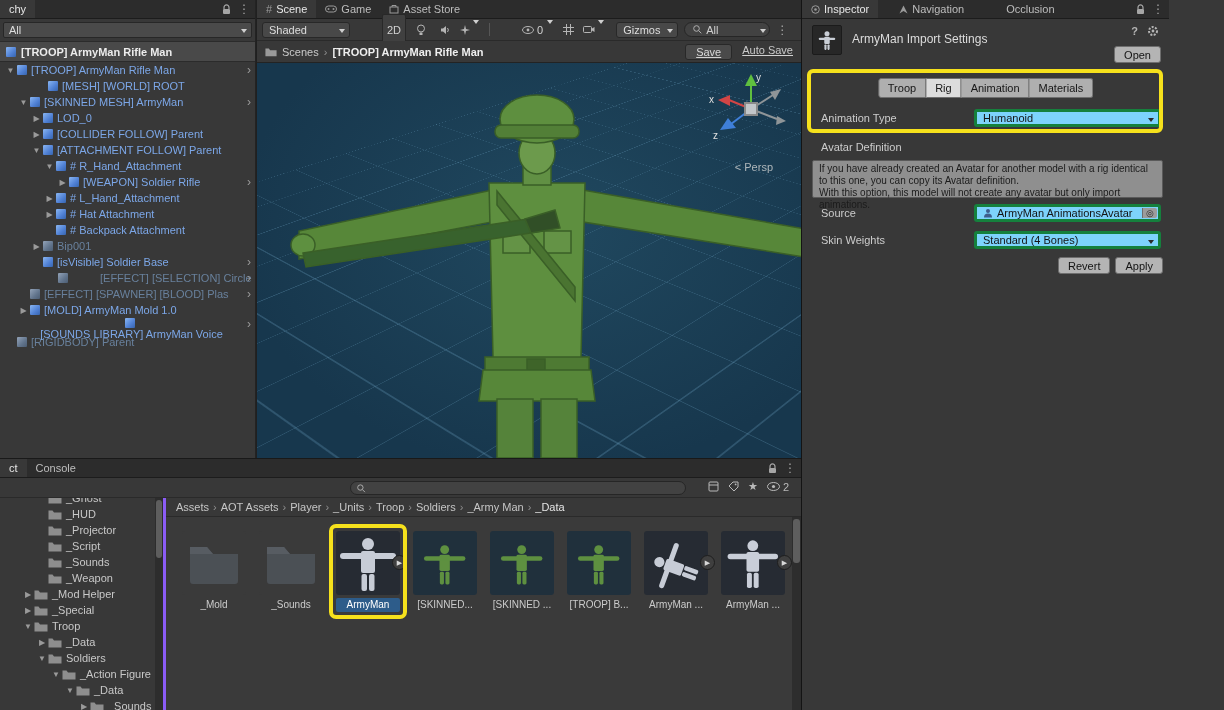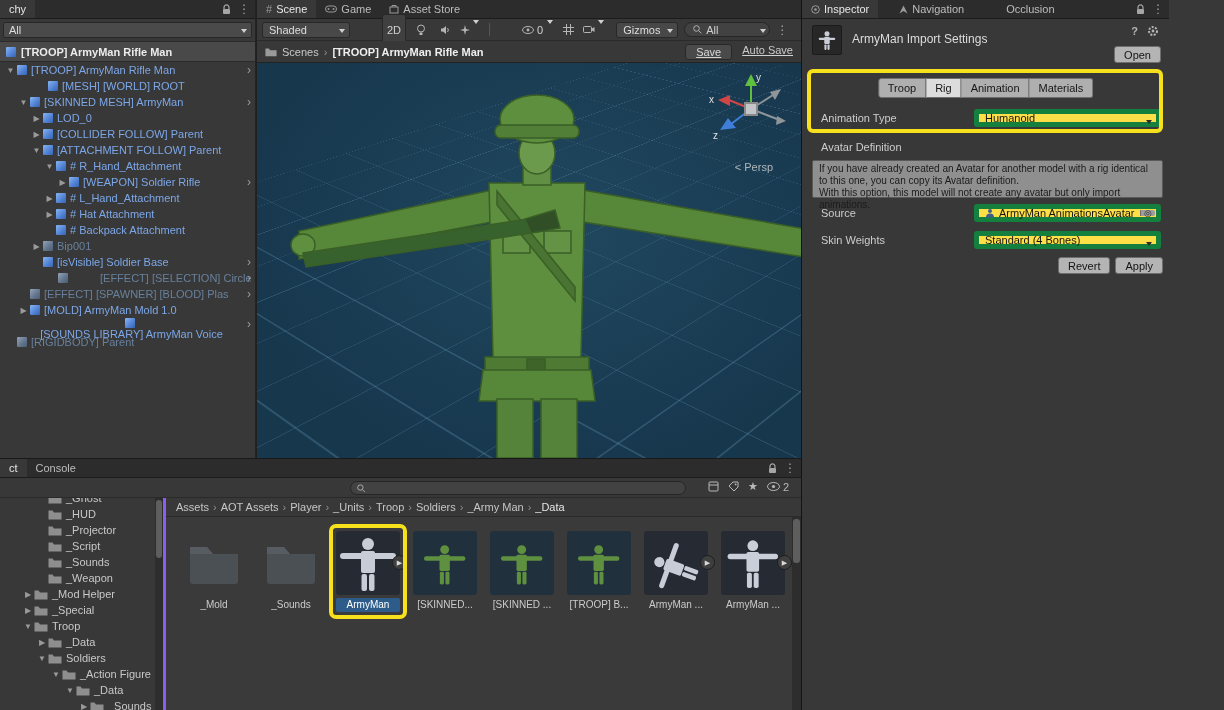--- a/index.html
+++ b/index.html
@@ -68,21 +68,21 @@
   .alabel{margin-top:3px;font-size:10px;color:#CBCBCB;text-align:center;height:14px;line-height:14px;overflow:hidden;white-space:nowrap;border-radius:2px;}
   .alabel.selected{background:#2D5C8A;color:#FFF;}
   .badge{position:absolute;right:-7px;top:24px;width:15px;height:15px;border-radius:50%;background:#3F3F3F;border:1px solid #1E1E1E;color:#D8D8D8;font-size:7px;display:flex;align-items:center;justify-content:center;z-index:2;}
   .hl-ring{position:absolute;left:-7px;top:-7px;right:-7px;bottom:-7px;border:4px solid #F6E11C;border-radius:7px;pointer-events:none;z-index:3;}
   
   #inspector{left:801px;top:0;width:368px;height:710px;border-left:1px solid #141414;}
   .insp-header{position:absolute;left:0;right:0;top:19px;height:46px;}
   .asset-icon{position:absolute;left:10px;top:6px;width:30px;height:30px;background:#272727;border:1px solid #1B1B1B;border-radius:2px;display:flex;align-items:center;justify-content:center;}
   .insp-title{position:absolute;left:50px;top:13px;font-size:12px;color:#DCDCDC;}
   .hdr-icons{position:absolute;right:10px;top:6px;display:flex;gap:9px;color:#B5B5B5;align-items:center;}
-  .ctrl{background:#fde047;border:5px solid #15803d;border-radius:3px;color:#141414;display:flex;align-items:center;height:18px;padding:0 16px 0 6px;position:relative;white-space:nowrap;}
+  .ctrl{background:#7dd3fc;border:3px solid #15803d;border-radius:3px;color:#141414;display:flex;align-items:center;height:18px;padding:0 16px 0 6px;position:relative;white-space:nowrap;}
   .btn-light{background:#B4B4B4;border:1px solid #6E6E6E;border-radius:3px;color:#141414;display:flex;align-items:center;justify-content:center;height:17px;padding:0 9px;white-space:nowrap;}
   .import-tabs{position:absolute;top:78px;left:50%;transform:translateX(-50%);display:flex;}
   .itab{background:#AFAFAF;border:1px solid #6E6E6E;border-left:none;color:#161616;height:20px;display:flex;align-items:center;padding:0 9px;}
   .itab:first-child{border-left:1px solid #6E6E6E;border-radius:3px 0 0 3px;}
   .itab:last-child{border-radius:0 3px 3px 0;}
   .itab.active{background:#DCDCDC;}
   .irow{position:absolute;left:0;right:0;height:18px;display:flex;align-items:center;}
   .irow .ilabel{position:absolute;left:19px;color:#CCCCCC;}
   .irow .ictrl{position:absolute;left:172px;right:8px;}
   .help-box{position:absolute;left:10px;right:6px;top:160px;height:38px;background:#8F8F8F;border:1px solid #5A5A5A;border-radius:2px;color:#1B1B1B;font-size:10px;line-height:12px;padding:2px 6px;}

